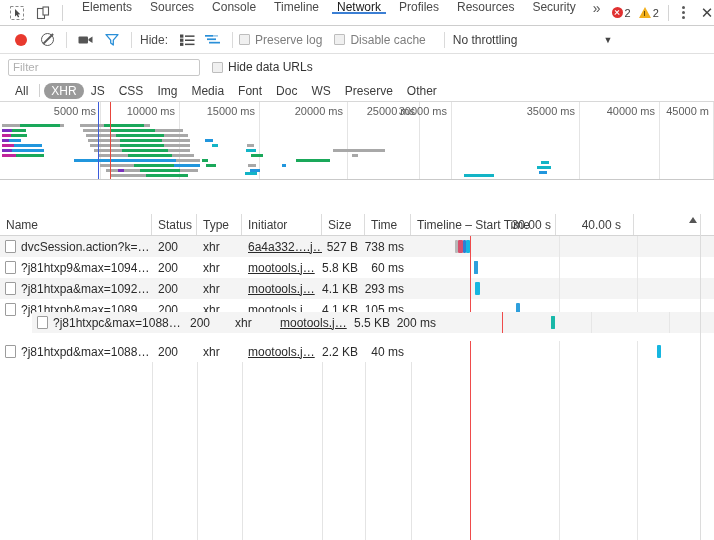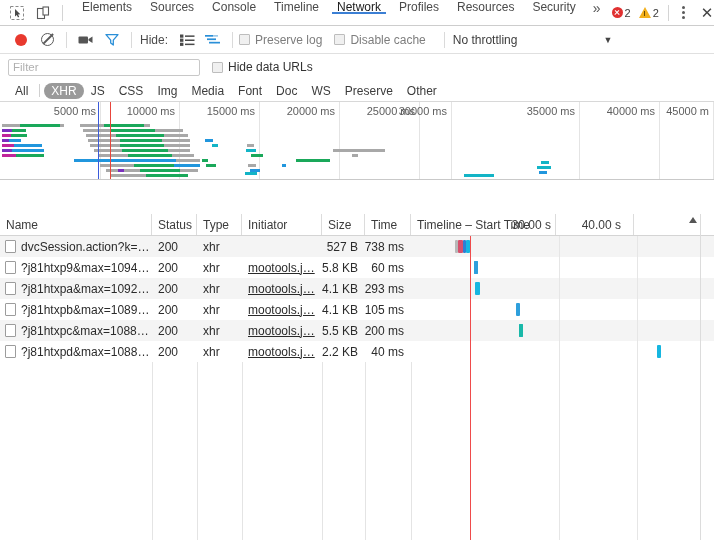--- a/index.html
+++ b/index.html
@@ -357,21 +357,21 @@
     <div class="ov-ruler" id="ov-ruler">
         <div class="ov-tick" style="left: 0px; width: 101px;">
           <span>5000 ms</span>
         </div>
         <div class="ov-tick" style="left: 0px; width: 180px;">
           <span>10000 ms</span>
         </div>
         <div class="ov-tick" style="left: 0px; width: 260px;">
           <span>15000 ms</span>
         </div>
-        <div class="ov-tick" style="left: 0px; width: 340px; padding-left: 12px;">
+        <div class="ov-tick" style="left: 8px; width: 340px; padding-left: 12px;">
           <span>20000 ms</span>
         </div>
         <div class="ov-tick" style="left: 0px; width: 420px;">
           <span>25000 ms</span>
         </div>
         <div class="ov-tick" style="left: 0px; width: 452px;">
           <span>30000 ms</span>
         </div>
         <div class="ov-tick" style="left: 0px; width: 580px;">
           <span>35000 ms</span>
@@ -490,20 +490,23 @@
         <div class="tri-marker" style="left: 689px; top: 3px;"></div>
       </div>
     <div class="tbody" id="tbody">
         <div class="row odd" style="top: 0px;">
           <div class="cell namecell" style="left: 0px; width: 152px;">
             <span class="doc-icon"></span>
             <span>dvcSession.action?k=…</span>
           </div>
           <div class="cell" style="left: 152px; width: 45px;">200</div>
           <div class="cell" style="left: 197px; width: 45px;">xhr</div>
+          <div class="cell" style="left: 242px; width: 80px;">
+            <span class="initiator-link">6a4a332….j…</span>
+          </div>
           <div class="cell right" style="left: 322px; width: 43px;">527 B</div>
           <div class="cell right" style="left: 365px; width: 46px;">738 ms</div>
           <div class="wf">
             <div class="wf-grid" style="left: 148px;"></div>
             <div class="wf-grid" style="left: 226px;"></div>
             <div class="wf-bar" style="left: 44px; width: 3px; background: rgb(184, 184, 184);"></div>
             <div class="wf-bar" style="left: 47px; width: 5px; background: rgb(214, 81, 109);"></div>
             <div class="wf-bar" style="left: 52px; width: 3px; background: rgb(46, 127, 212);"></div>
             <div class="wf-bar" style="left: 55px; width: 4px; background: rgb(22, 182, 224);"></div>
             <div class="redline" style="left: 59px;"></div>
@@ -560,21 +563,21 @@
           </div>
           <div class="cell right" style="left: 322px; width: 43px;">4.1 KB</div>
           <div class="cell right" style="left: 365px; width: 46px;">105 ms</div>
           <div class="wf">
             <div class="wf-grid" style="left: 148px;"></div>
             <div class="wf-grid" style="left: 226px;"></div>
             <div class="wf-bar" style="left: 105px; width: 4px; background: rgb(46, 159, 220);"></div>
             <div class="redline" style="left: 59px;"></div>
           </div>
         </div>
-        <div class="row odd" style="top: 84px;">
+        <div class="row odd" style="top: 76px; margin-left: 32px;">
           <div class="cell namecell" style="left: 0px; width: 152px;">
             <span class="doc-icon"></span>
             <span>?j81htxpc&amp;max=1088…</span>
           </div>
           <div class="cell" style="left: 152px; width: 45px;">200</div>
           <div class="cell" style="left: 197px; width: 45px;">xhr</div>
           <div class="cell" style="left: 242px; width: 80px;">
             <span class="initiator-link">mootools.j…</span>
           </div>
           <div class="cell right" style="left: 322px; width: 43px;">5.5 KB</div>

